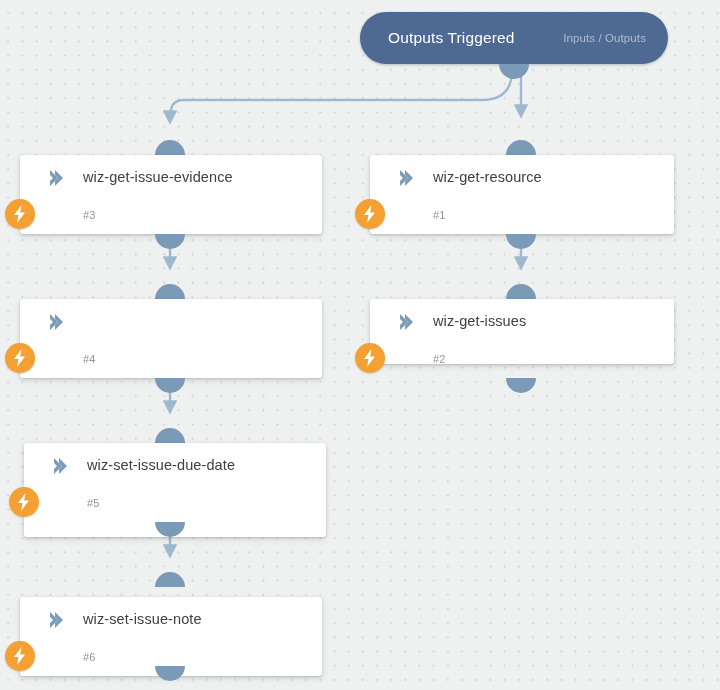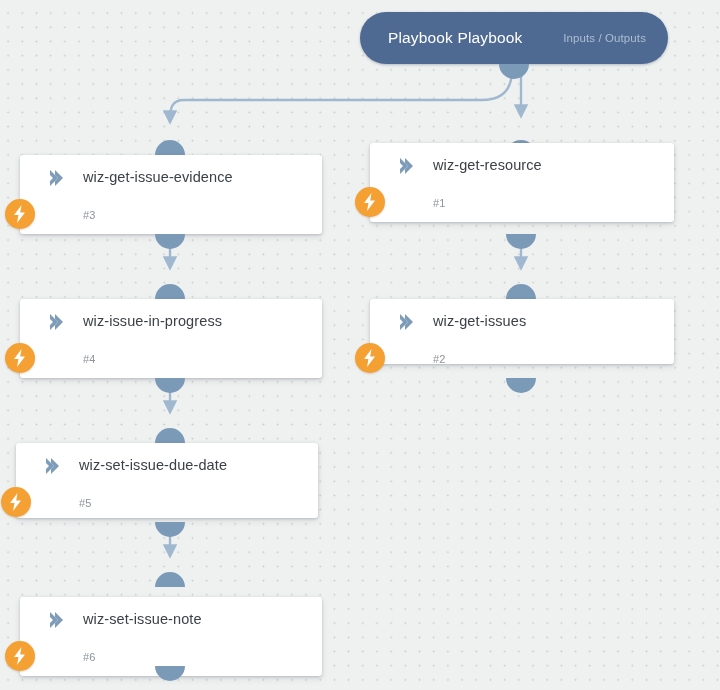--- a/index.html
+++ b/index.html
@@ -79,21 +79,21 @@
 
       <path d="M170,234 L170,265" marker-end="url(#arw)"></path>
       <path d="M170,378 L170,409" marker-end="url(#arw)"></path>
       <path d="M170,522 L170,553" marker-end="url(#arw)"></path>
 
       <path d="M521,234 L521,265" marker-end="url(#arw)"></path>
     </g>
   </svg>
 
   <div class="trigger" style="left:360px;top:12px;width:308px;height:52px;">
-    <span class="trigger-title">Playbook Playbook</span>
+    <span class="trigger-title">Outputs Triggered</span>
     <span class="trigger-io">Inputs / Outputs</span>
   </div>
   <div class="port down" style="left:499px;top:64px;"></div>
 
   <div class="port up" style="left:155px;top:140px;"></div>
   <div class="card" style="left:20px;top:155px;width:302px;height:79px;">
     <div class="card-head"></div>
     <span class="chev">
       <svg width="16" height="18" viewBox="0 0 16 18">
         <path d="M2,1 L10,9 L2,17 L2,12 L5,9 L2,6 Z" fill="#7d9cba"></path>
@@ -112,32 +112,31 @@
 
   <div class="port up" style="left:155px;top:284px;"></div>
   <div class="card" style="left:20px;top:299px;width:302px;height:79px;">
     <div class="card-head"></div>
     <span class="chev">
       <svg width="16" height="18" viewBox="0 0 16 18">
         <path d="M2,1 L10,9 L2,17 L2,12 L5,9 L2,6 Z" fill="#7d9cba"></path>
         <path d="M7,1 L15,9 L7,17 L7,12 L10,9 L7,6 Z" fill="#7d9cba"></path>
       </svg>
     </span>
-    <span class="card-title">wiz-issue-in-progress</span>
     <div class="badge">
       <svg width="14" height="18" viewBox="0 0 14 18">
         <path d="M8.5,0 L1,10 L5.5,10 L4,18 L12,7.5 L7.2,7.5 Z" fill="#ffffff"></path>
       </svg>
     </div>
     <span class="card-num">#4</span>
   </div>
   <div class="port down" style="left:155px;top:378px;"></div>
 
   <div class="port up" style="left:155px;top:428px;"></div>
-  <div class="card" style="left:16px;top:443px;width:302px;height:75px;">
+  <div class="card" style="left:24px;top:443px;width:302px;height:94px;">
     <div class="card-head"></div>
     <span class="chev">
       <svg width="16" height="18" viewBox="0 0 16 18">
         <path d="M2,1 L10,9 L2,17 L2,12 L5,9 L2,6 Z" fill="#7d9cba"></path>
         <path d="M7,1 L15,9 L7,17 L7,12 L10,9 L7,6 Z" fill="#7d9cba"></path>
       </svg>
     </span>
     <span class="card-title">wiz-set-issue-due-date</span>
     <div class="badge">
       <svg width="14" height="18" viewBox="0 0 14 18">
@@ -161,21 +160,21 @@
     <div class="badge">
       <svg width="14" height="18" viewBox="0 0 14 18">
         <path d="M8.5,0 L1,10 L5.5,10 L4,18 L12,7.5 L7.2,7.5 Z" fill="#ffffff"></path>
       </svg>
     </div>
     <span class="card-num">#6</span>
   </div>
   <div class="port down" style="left:155px;top:666px;"></div>
 
   <div class="port up" style="left:506px;top:140px;"></div>
-  <div class="card" style="left:370px;top:143px;width:304px;height:79px;">
+  <div class="card" style="left:370px;top:155px;width:304px;height:79px;">
     <div class="card-head"></div>
     <span class="chev">
       <svg width="16" height="18" viewBox="0 0 16 18">
         <path d="M2,1 L10,9 L2,17 L2,12 L5,9 L2,6 Z" fill="#7d9cba"></path>
         <path d="M7,1 L15,9 L7,17 L7,12 L10,9 L7,6 Z" fill="#7d9cba"></path>
       </svg>
     </span>
     <span class="card-title">wiz-get-resource</span>
     <div class="badge">
       <svg width="14" height="18" viewBox="0 0 14 18">

